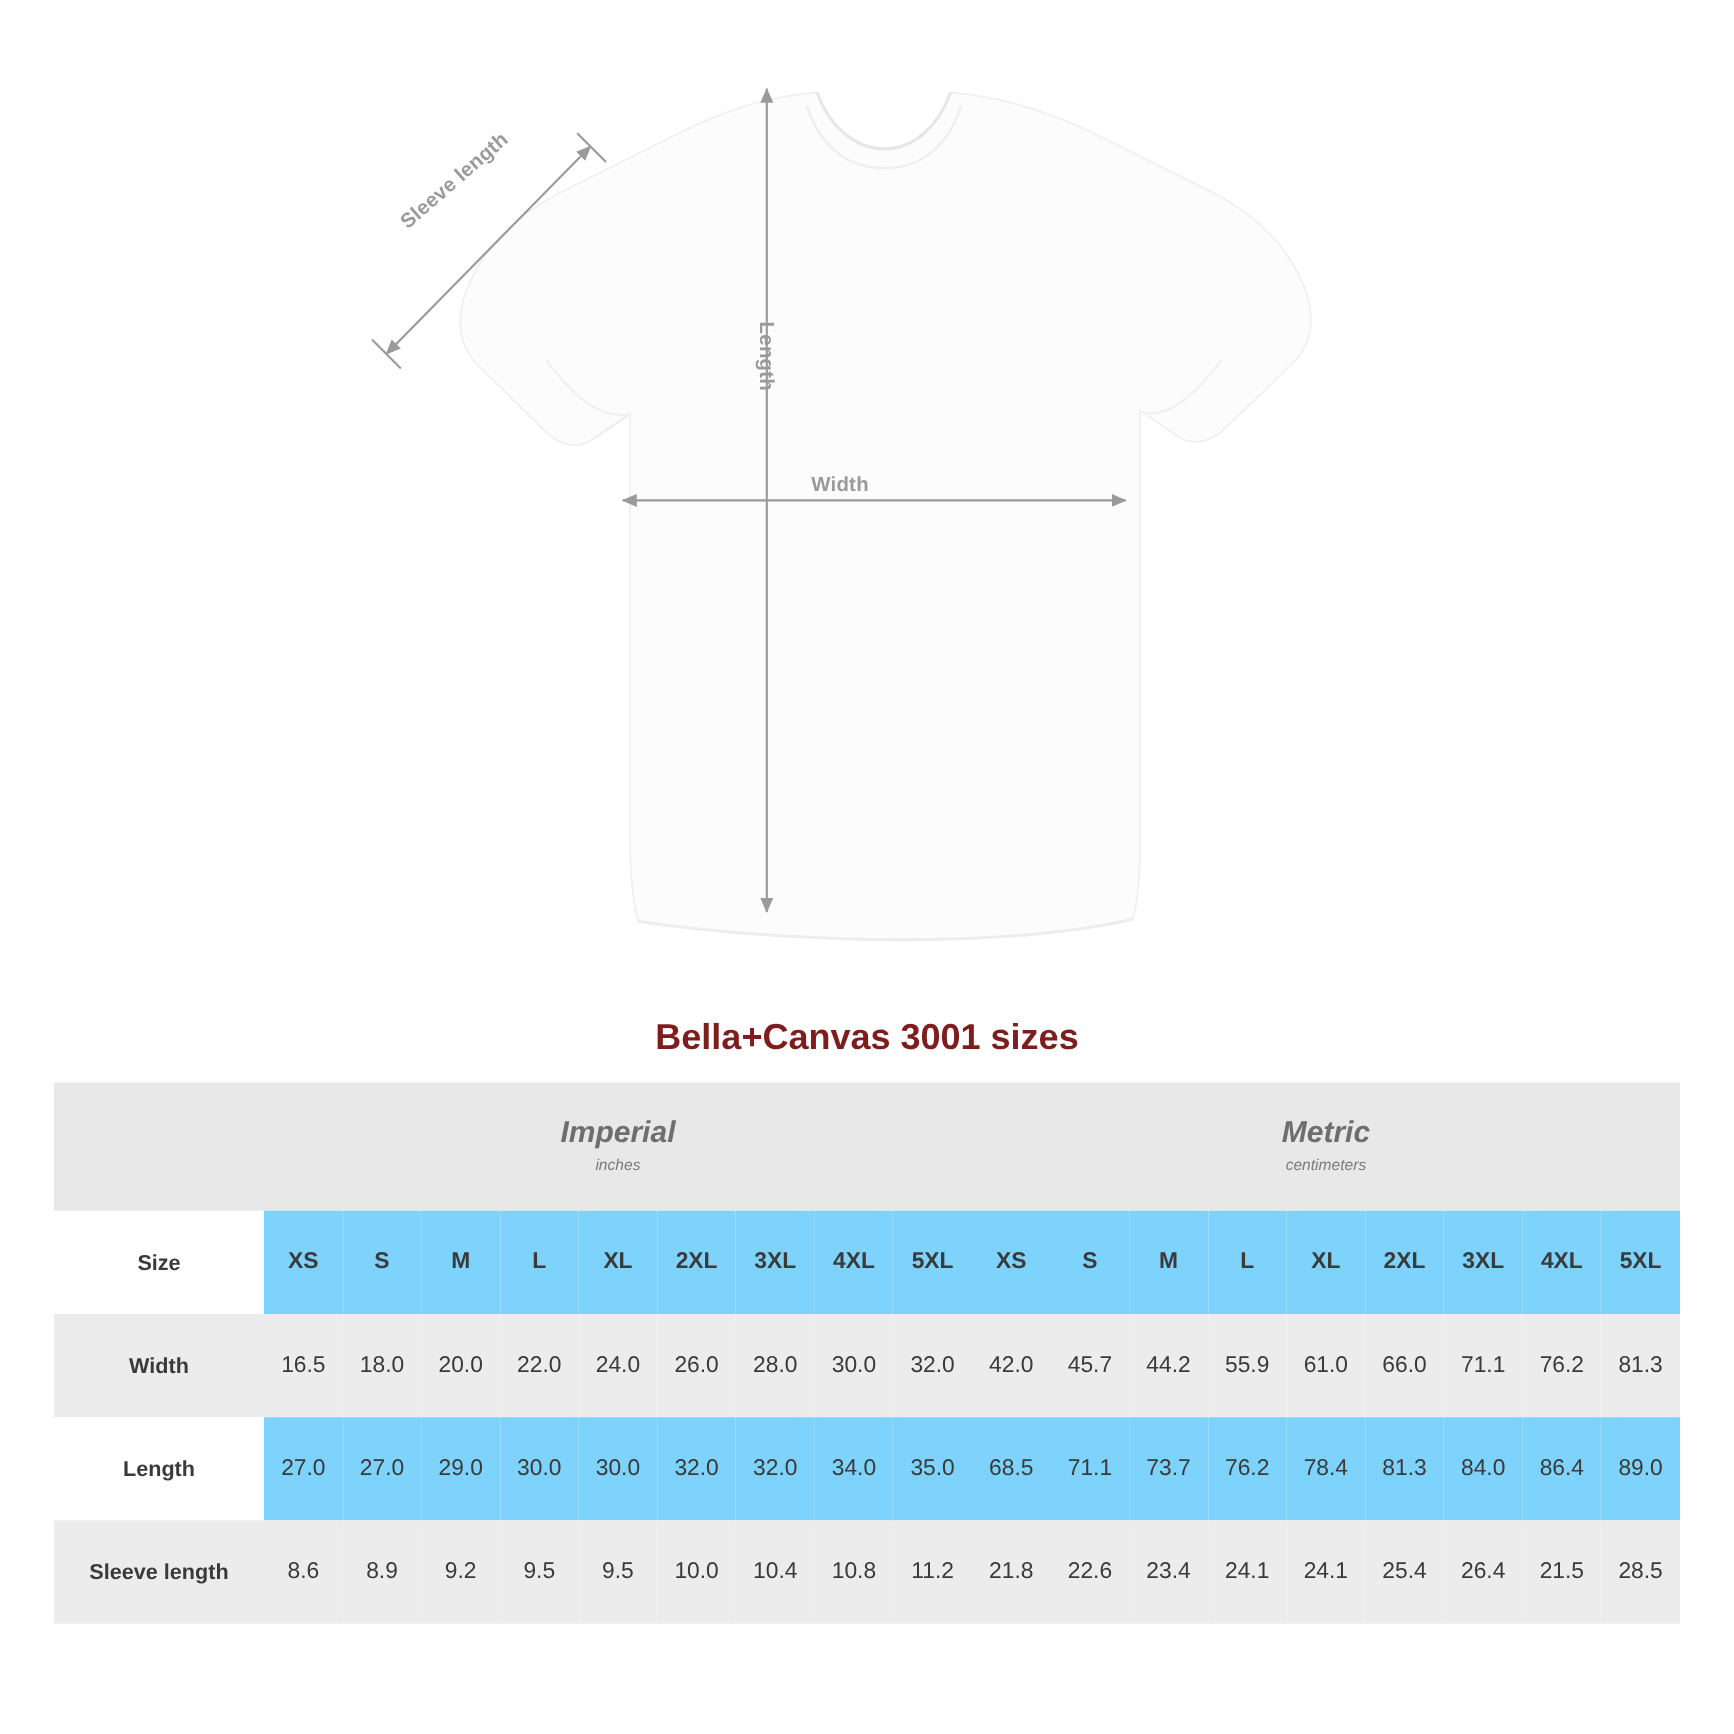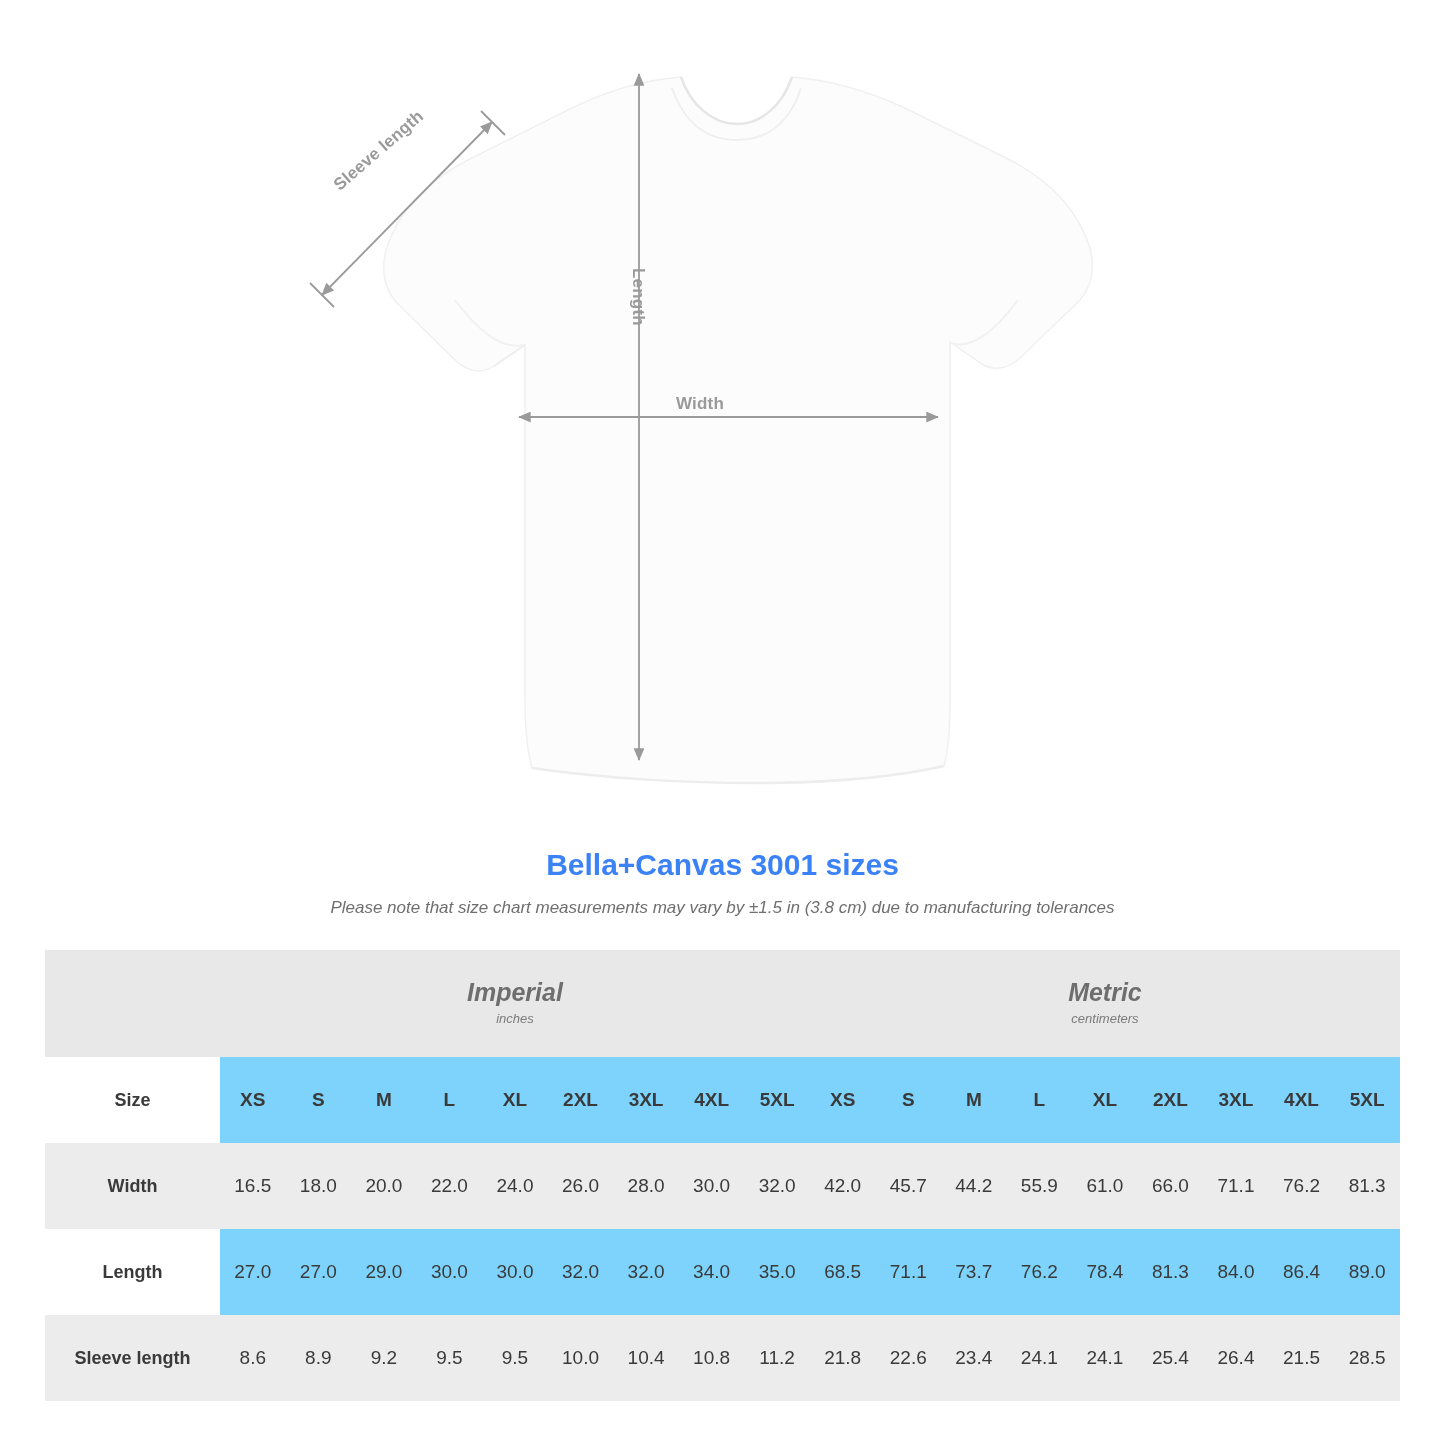--- a/index.html
+++ b/index.html
@@ -57,33 +57,33 @@
   }
 
   
   .title-block {
     text-align: center;
     margin-top: 18px;
   }
   .chart-title {
     font-size: 30px;
     font-weight: bold;
-    color: #3b82f6;
+    color: #7f1d1d;
     margin: 0 0 16px 0;
   }
   .chart-note {
     font-size: 17px;
     font-style: italic;
     color: #6f6f6f;
     margin: 0;
   }
 
   
   .table-wrap {
-    margin: 32px 45px 0 45px;
+    margin: 20px 45px 0 45px;
     width: 1355px;
   }
   table.size-table {
     border-collapse: collapse;
     width: 100%;
     table-layout: fixed;
   }
   table.size-table col.label-col { width: 175px; }
 
   .unit-header td {
@@ -195,21 +195,20 @@
       <line x1="481" y1="111" x2="505" y2="135" stroke="#9a9a9a" stroke-width="1.8"></line>
     </svg>
 
     <div class="dim-label" id="label-sleeve">Sleeve length</div>
     <div class="dim-label" id="label-length">Length</div>
     <div class="dim-label" id="label-width">Width</div>
   </div>
 
   <div class="title-block">
     <h1 class="chart-title">Bella+Canvas 3001 sizes</h1>
-    <p class="chart-note">Please note that size chart measurements may vary by ±1.5 in (3.8 cm) due to manufacturing tolerances</p>
   </div>
 
   <div class="table-wrap">
     <table class="size-table">
       <colgroup>
         <col class="label-col">
         <col span="18">
       </colgroup>
       <tbody>
         <tr class="unit-header">

